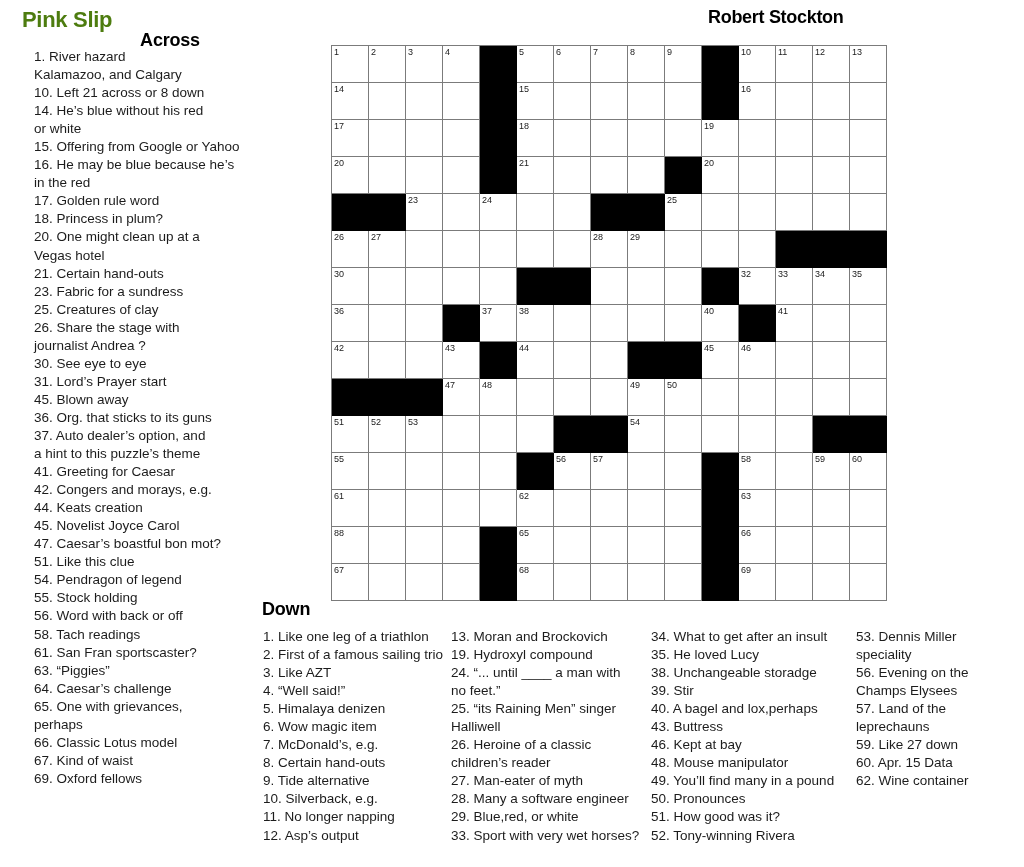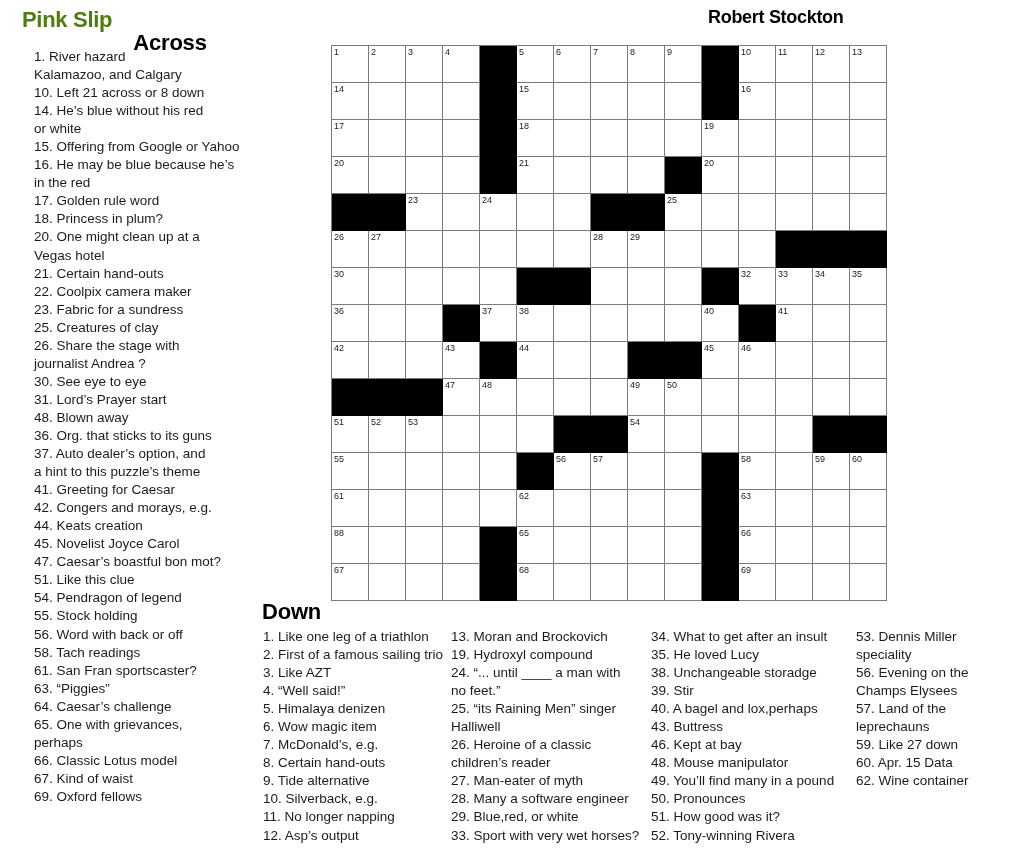--- a/index.html
+++ b/index.html
@@ -17,21 +17,21 @@
   }
   .page-title{
     position:absolute;left:22px;top:7px;
     font-size:22px;font-weight:bold;color:#4d7c0f;letter-spacing:-0.3px;
   }
   .author{
     position:absolute;left:708px;top:7px;
     font-size:18px;font-weight:bold;color:#000;letter-spacing:-0.3px;
   }
   .section-head{
-    font-size:22px;font-weight:bold;color:#000;letter-spacing:-0.2px;
+    font-size:18px;font-weight:bold;color:#000;letter-spacing:-0.2px;
   }
   .across-head{position:absolute;left:20px;top:30px;width:300px;text-align:center;}
   .down-head{position:absolute;left:262px;top:599px;}
   .across-list{position:absolute;left:34px;top:48px;width:300px;}
   .clue-line{
     white-space:nowrap;font-size:13.5px;line-height:18.05px;color:var(--text);
   }
   .down-col{position:absolute;top:628px;}
   #down-col-0{left:263px;}
   #down-col-1{left:451px;}
@@ -67,28 +67,27 @@
       <div class="clue-line">14. He’s blue without his red</div>
       <div class="clue-line">or white</div>
       <div class="clue-line">15. Offering from Google or Yahoo</div>
       <div class="clue-line">16. He may be blue because he’s</div>
       <div class="clue-line">in the red</div>
       <div class="clue-line">17. Golden rule word</div>
       <div class="clue-line">18. Princess in plum?</div>
       <div class="clue-line">20. One might clean up at a</div>
       <div class="clue-line">Vegas hotel</div>
       <div class="clue-line">21. Certain hand-outs</div>
-      <div class="clue-line">22. Coolpix camera maker</div>
       <div class="clue-line">23. Fabric for a sundress</div>
       <div class="clue-line">25. Creatures of clay</div>
       <div class="clue-line">26. Share the stage with</div>
       <div class="clue-line">journalist Andrea ?</div>
       <div class="clue-line">30. See eye to eye</div>
       <div class="clue-line">31. Lord’s Prayer start</div>
-      <div class="clue-line">48. Blown away</div>
+      <div class="clue-line">45. Blown away</div>
       <div class="clue-line">36. Org. that sticks to its guns</div>
       <div class="clue-line">37. Auto dealer’s option, and</div>
       <div class="clue-line">a hint to this puzzle’s theme</div>
       <div class="clue-line">41. Greeting for Caesar</div>
       <div class="clue-line">42. Congers and morays, e.g.</div>
       <div class="clue-line">44. Keats creation</div>
       <div class="clue-line">45. Novelist Joyce Carol</div>
       <div class="clue-line">47. Caesar’s boastful bon mot?</div>
       <div class="clue-line">51. Like this clue</div>
       <div class="clue-line">54. Pendragon of legend</div>

